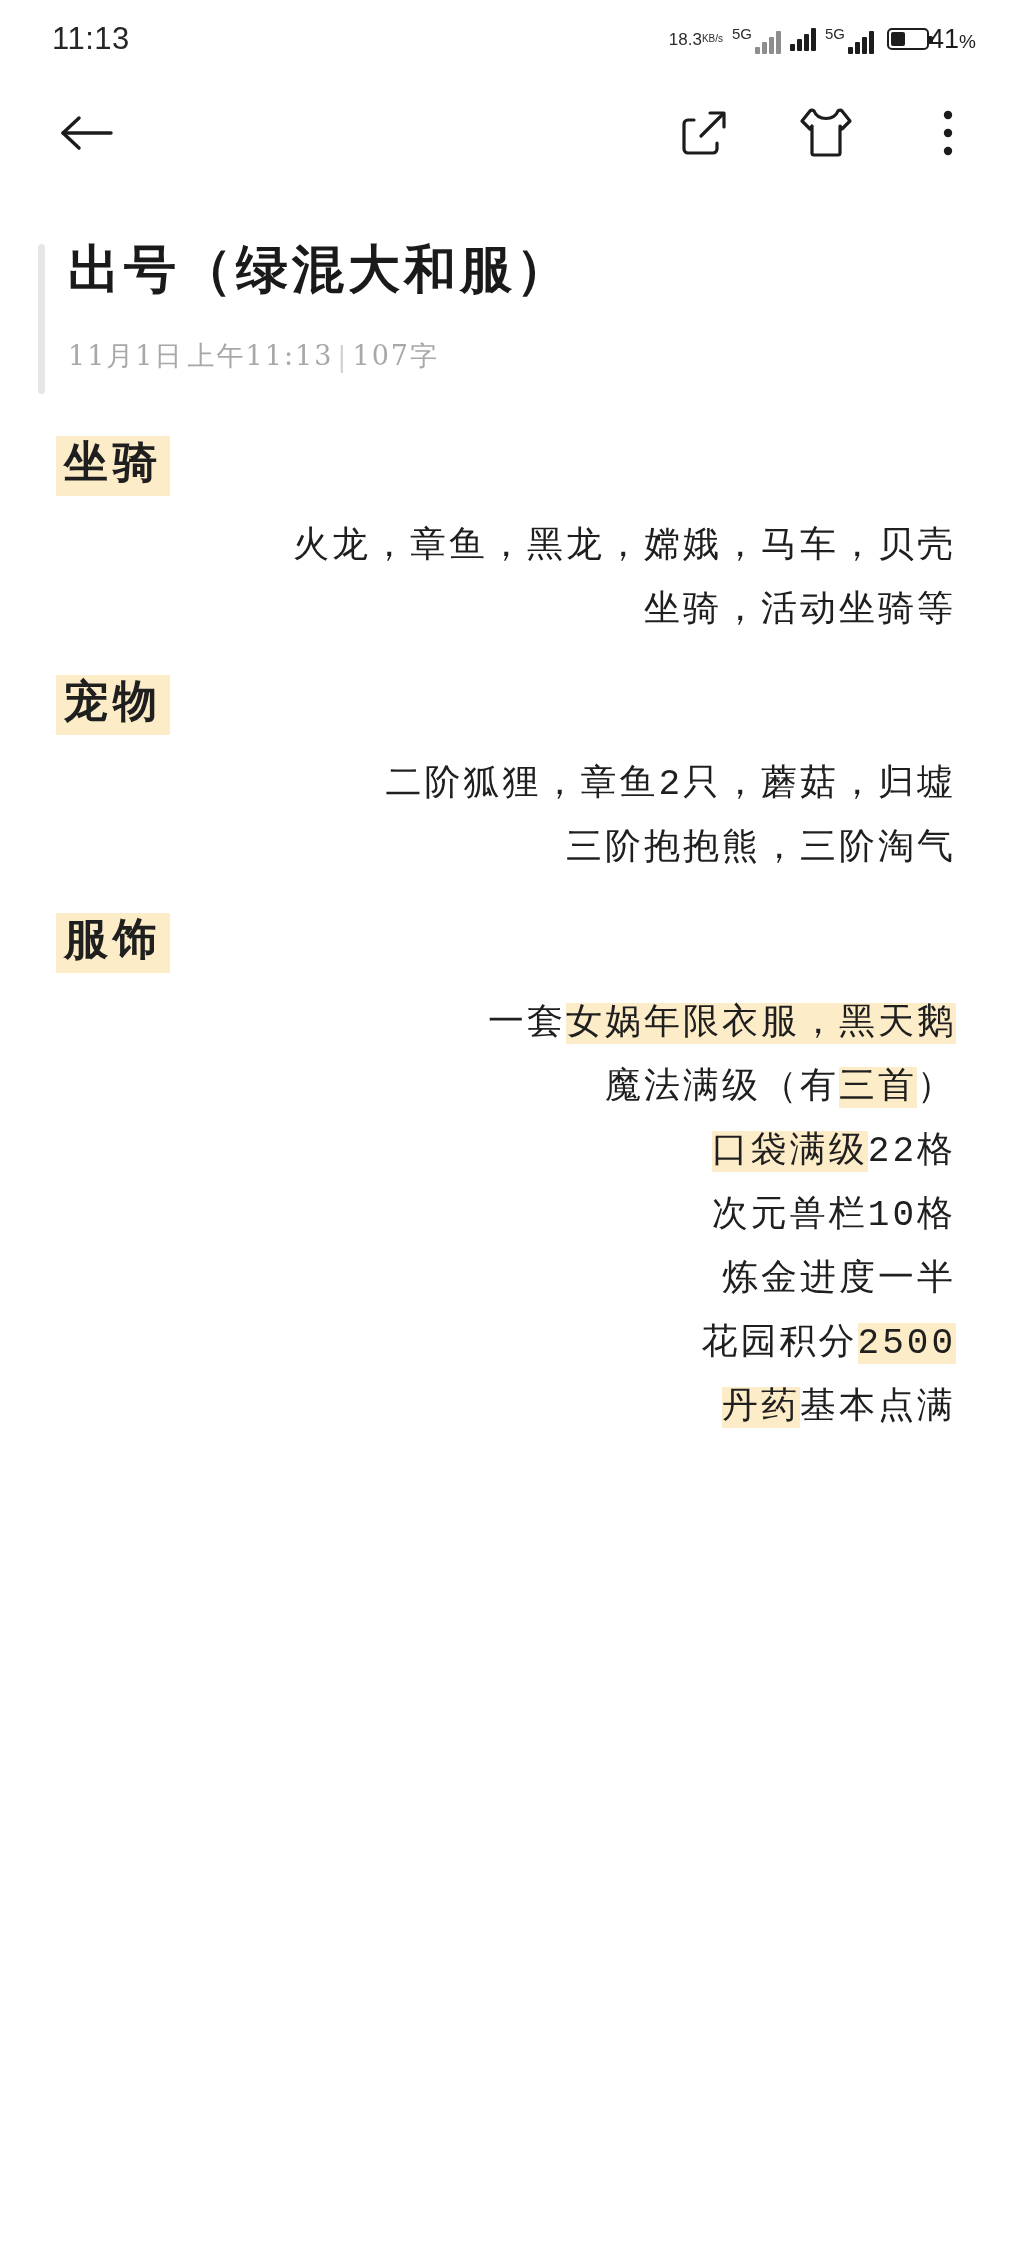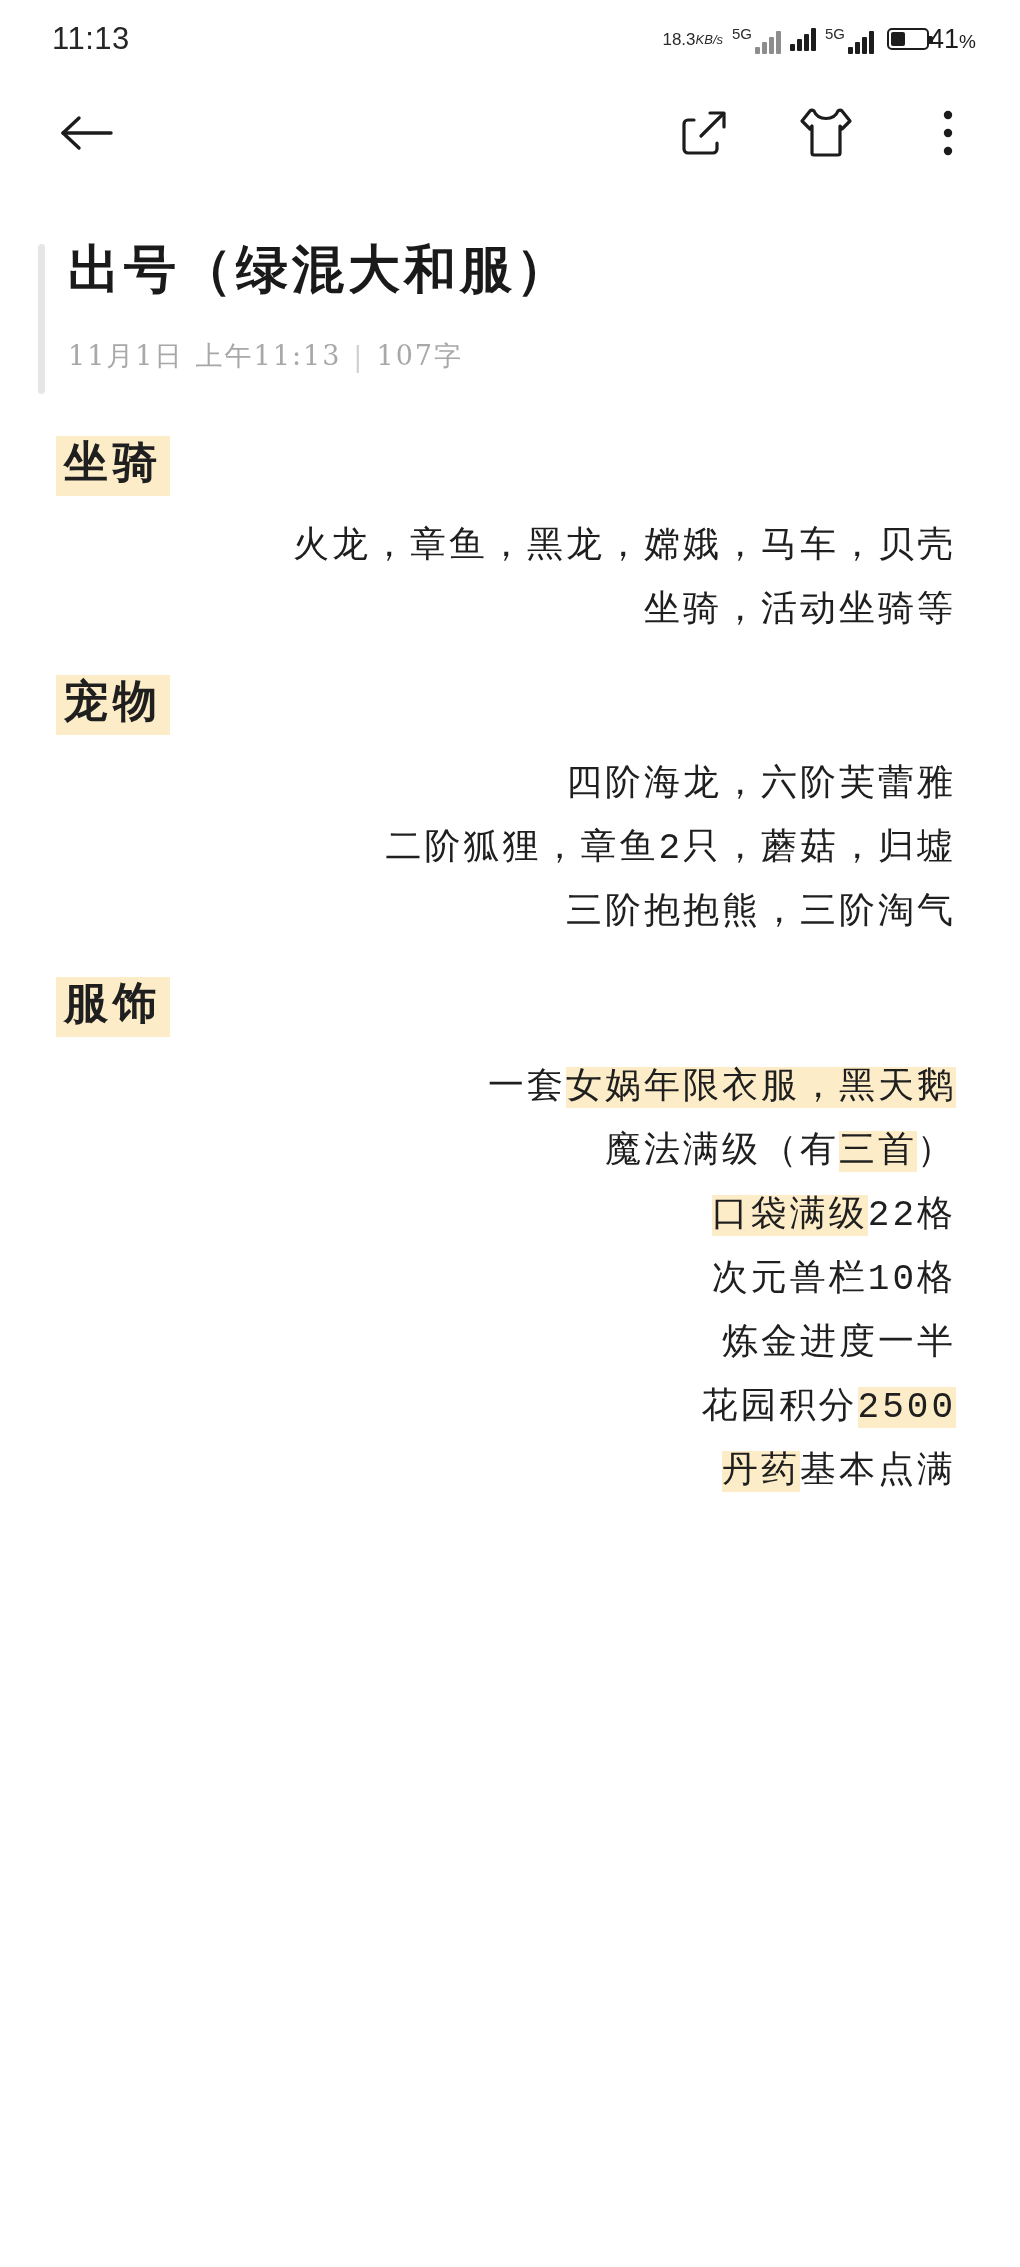--- a/index.html
+++ b/index.html
@@ -38,21 +38,21 @@
     gap: 9px;
   }
   .net-speed {
     display: flex;
     align-items: center;
     line-height: 1.0;
     font-size: 16px;
     color: #2b2b2b;
   }
   .net-speed .v { font-size: 17px; }
-  .net-speed .u { font-size: 13px; font-style: italic; }
+  .net-speed .u { font-size: 10px; }
   .sig-group {
     display: flex;
     align-items: flex-end;
     gap: 3px;
   }
   .sig-label {
     font-size: 15px;
     color: #2b2b2b;
     align-self: flex-start;
     margin-bottom: 12px;
@@ -158,21 +158,21 @@
     line-height: 1.35;
   }
   .note-meta {
     margin-top: 34px;
     font-family: "DejaVu Serif", serif;
     font-size: 27px;
     color: #a8a8a8;
     letter-spacing: 2px;
     display: flex;
     align-items: center;
-    gap: 12px;
+    gap: 4px;
   }
   .meta-sep { color: #d0d0d0; }
 
   .content {
     margin-top: 56px;
     font-family: Liberation Mono, monospace;
     color: #1f1f1f;
   }
   .sec-head {
     font-size: 44px;
@@ -288,21 +288,20 @@
     </div>
 
     <div class="content" id="content">
         <div class="blk">
           <div class="sec-head"><span class="hl">坐骑</span></div>
           <div class="line"><span>火龙，章鱼，黑龙，嫦娥，马车，贝壳</span></div>
           <div class="line"><span>坐骑，活动坐骑等</span></div>
         </div>
         <div class="blk">
           <div class="sec-head"><span class="hl">宠物</span></div>
-          <div class="line"><span>四阶海龙，六阶芙蕾雅</span></div>
           <div class="line"><span>二阶狐狸，章鱼2只，蘑菇，归墟</span></div>
           <div class="line"><span>三阶抱抱熊，三阶淘气</span></div>
         </div>
         <div class="blk">
           <div class="sec-head"><span class="hl">服饰</span></div>
           <div class="line"><span>一套</span><span class="hl">女娲年限衣服，黑天鹅</span></div>
           <div class="line"><span>魔法满级（有</span><span class="hl">三首</span><span>）</span></div>
           <div class="line"><span class="hl">口袋满级</span><span>22格</span></div>
           <div class="line"><span>次元兽栏10格</span></div>
           <div class="line"><span>炼金进度一半</span></div>

